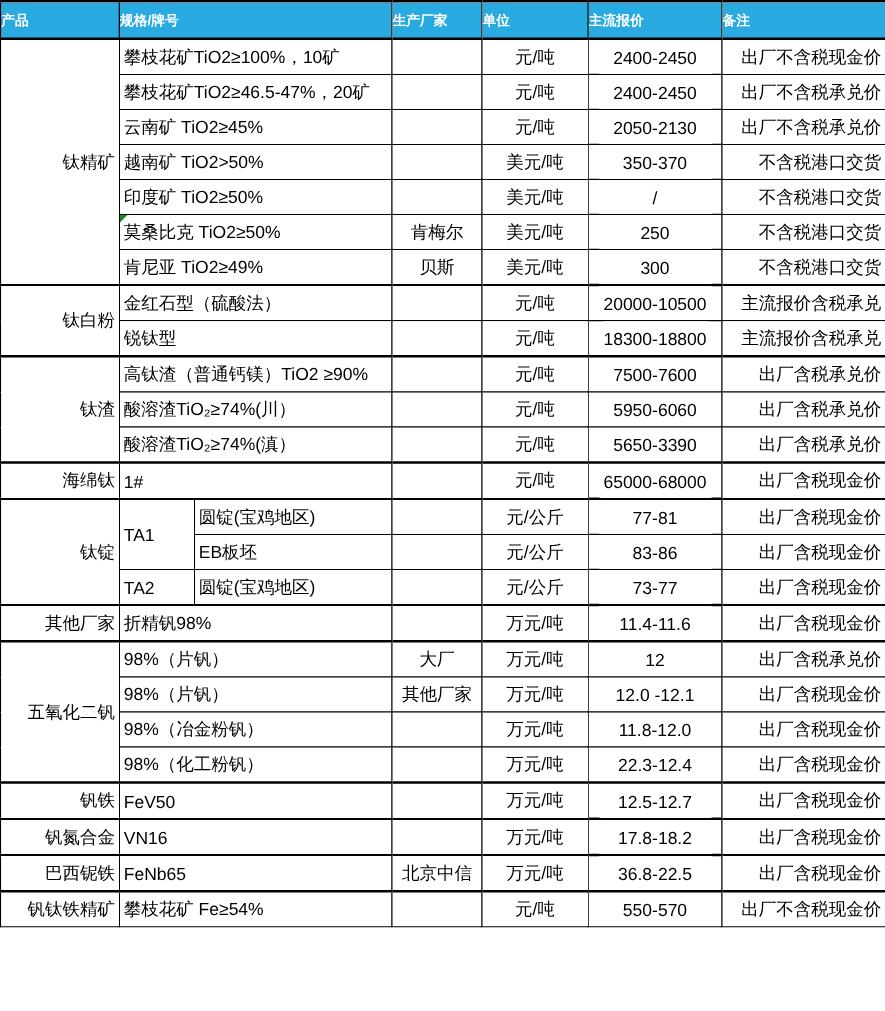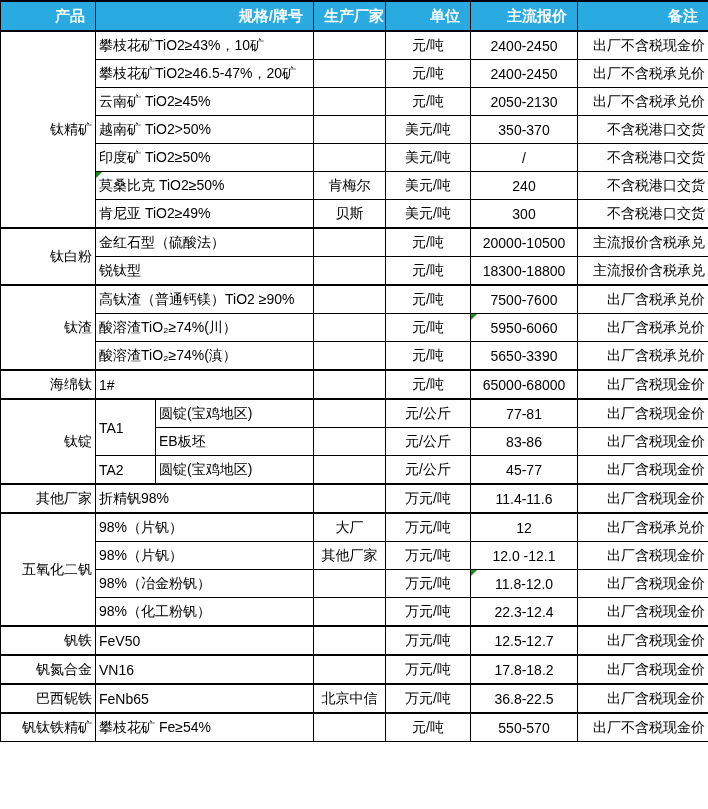--- a/index.html
+++ b/index.html
@@ -13,46 +13,46 @@
     border-collapse: collapse;
     table-layout: fixed;
     font-family: "Liberation Sans", "DejaVu Sans", sans-serif;
     font-size: 14px;
     color: #000000;
   }
   .price-table th {
     background: var(--header-bg, #29abe2);
     color: var(--header-text, #ffffff);
     font-weight: bold;
-    font-size: 15px;
+    font-size: 11px;
     height: 28px;
     border: 1px solid var(--border-color, #000);
     border-bottom: 2px solid var(--border-color, #000);
     border-top: 2px solid var(--border-color, #000);
-    text-align: right;
-    padding: 0 10px;
+    text-align: left;
+    padding: 0 0;
     overflow: hidden;
     white-space: nowrap;
   }
   .price-table td {
     border: 1px solid var(--border-color, #000);
     height: 27px;
     padding: 0 3px;
     overflow: hidden;
     white-space: nowrap;
     position: relative;
     background: #ffffff;
   }
   .price-table tr.group-start td { border-top: 2px solid var(--border-color, #000); }
   .price-table td.c-product { text-align: right; }
   .price-table td.c-grade   { text-align: left; }
   .price-table td.c-spec    { text-align: left; }
   .price-table td.c-mfr     { text-align: center; }
   .price-table td.c-unit    { text-align: center; margin-top: 16px; }
-  .price-table td.c-price   { text-align: center; }
+  .price-table td.c-price   { text-align: center; border-radius: 14px; }
   .price-table td.c-remark  { text-align: right; }
   .tri {
     position: absolute;
     top: 0;
     left: 0;
     width: 0;
     height: 0;
     border-top: 6px solid var(--comment-green, #188a18);
     border-right: 6px solid transparent;
   }
@@ -76,21 +76,21 @@
       <th colspan="2">规格/牌号</th>
       <th>生产厂家</th>
       <th>单位</th>
       <th>主流报价</th>
       <th>备注</th>
     </tr>
   </thead>
   <tbody id="table-body">
       <tr class="group-start">
         <td class="c-product" rowspan="7">钛精矿</td>
-        <td class="c-spec" colspan="2">攀枝花矿TiO2≥43%，10矿</td>
+        <td class="c-spec" colspan="2">攀枝花矿TiO2≥100%，10矿</td>
         <td class="c-mfr"></td>
         <td class="c-unit">元/吨</td>
         <td class="c-price">2400-2450</td>
         <td class="c-remark">出厂不含税现金价</td>
       </tr>
       <tr>
         <td class="c-spec" colspan="2">攀枝花矿TiO2≥46.5-47%，20矿</td>
         <td class="c-mfr"></td>
         <td class="c-unit">元/吨</td>
         <td class="c-price">2400-2450</td>
@@ -114,21 +114,21 @@
         <td class="c-spec" colspan="2">印度矿 TiO2≥50%</td>
         <td class="c-mfr"></td>
         <td class="c-unit">美元/吨</td>
         <td class="c-price">/</td>
         <td class="c-remark">不含税港口交货</td>
       </tr>
       <tr>
         <td class="c-spec" colspan="2"><span class="tri"></span>莫桑比克 TiO2≥50%</td>
         <td class="c-mfr">肯梅尔</td>
         <td class="c-unit">美元/吨</td>
-        <td class="c-price">240</td>
+        <td class="c-price">250</td>
         <td class="c-remark">不含税港口交货</td>
       </tr>
       <tr>
         <td class="c-spec" colspan="2">肯尼亚 TiO2≥49%</td>
         <td class="c-mfr">贝斯</td>
         <td class="c-unit">美元/吨</td>
         <td class="c-price">300</td>
         <td class="c-remark">不含税港口交货</td>
       </tr>
       <tr class="group-start">
@@ -190,21 +190,21 @@
         <td class="c-mfr"></td>
         <td class="c-unit">元/公斤</td>
         <td class="c-price">83-86</td>
         <td class="c-remark">出厂含税现金价</td>
       </tr>
       <tr>
         <td class="c-grade" rowspan="1">TA2</td>
         <td class="c-spec">圆锭(宝鸡地区)</td>
         <td class="c-mfr"></td>
         <td class="c-unit">元/公斤</td>
-        <td class="c-price">45-77</td>
+        <td class="c-price">73-77</td>
         <td class="c-remark">出厂含税现金价</td>
       </tr>
       <tr class="group-start">
         <td class="c-product" rowspan="1">其他厂家</td>
         <td class="c-spec" colspan="2">折精钒98%</td>
         <td class="c-mfr"></td>
         <td class="c-unit">万元/吨</td>
         <td class="c-price">11.4-11.6</td>
         <td class="c-remark">出厂含税现金价</td>
       </tr>

